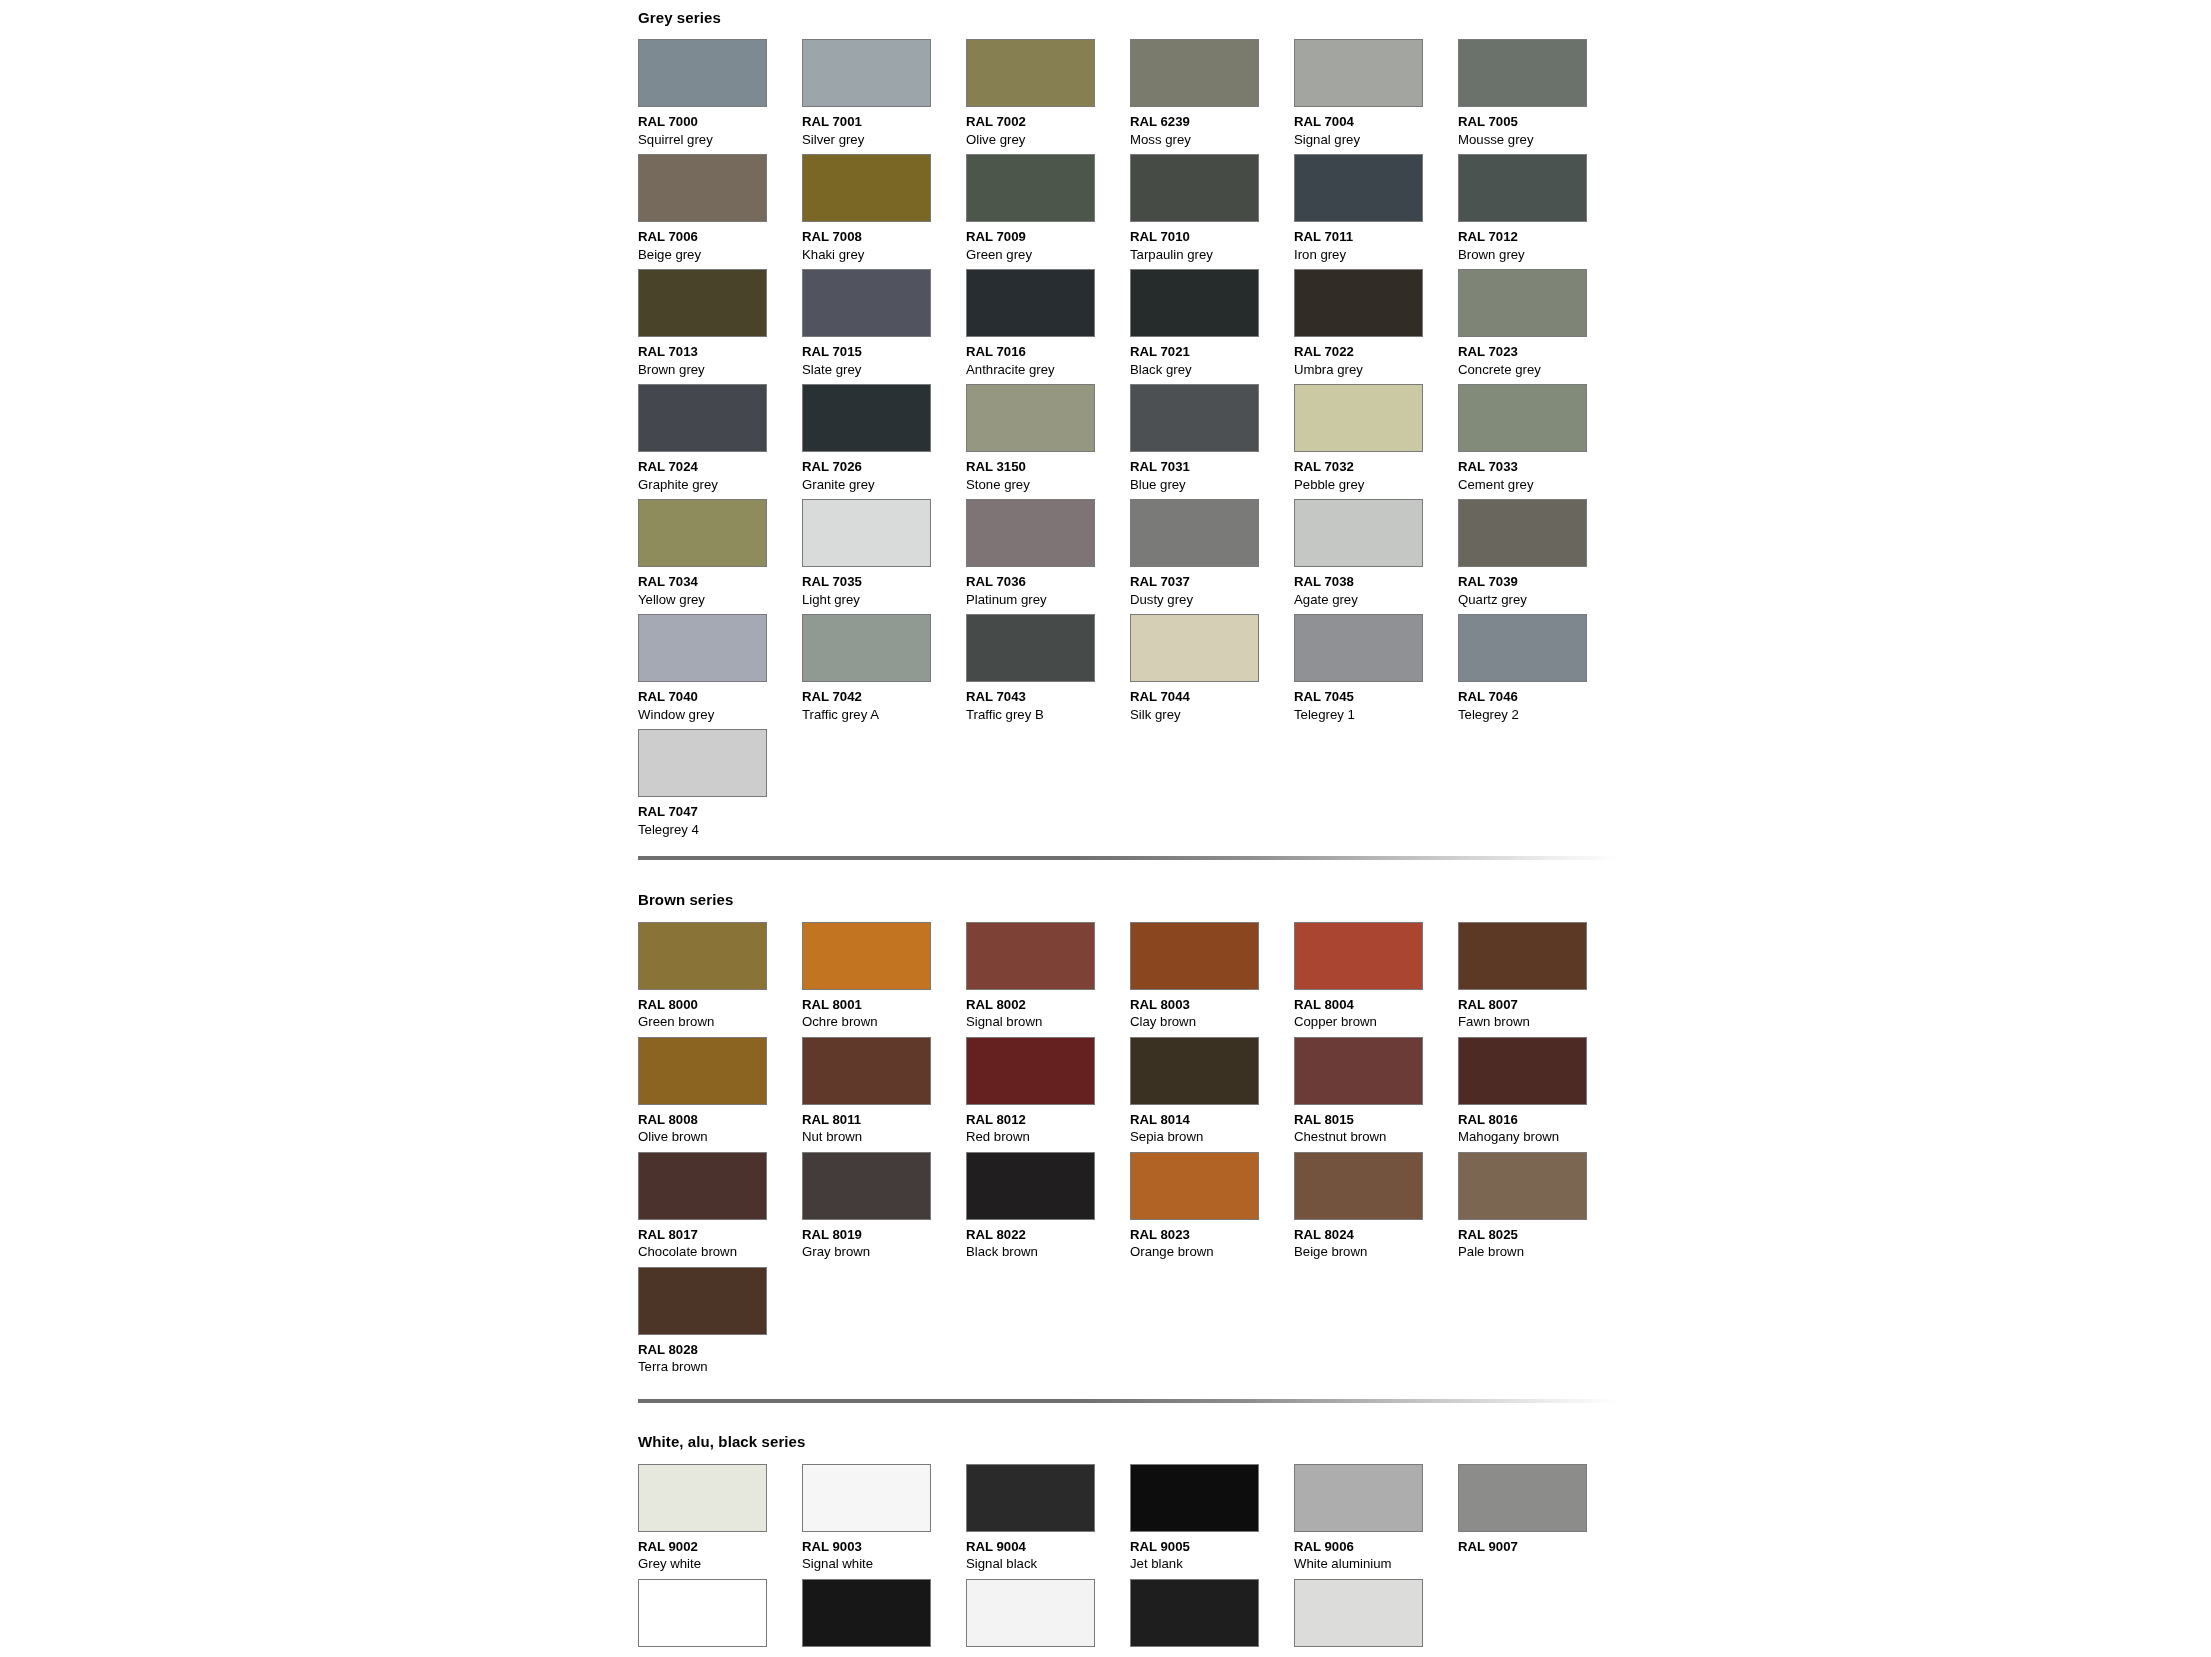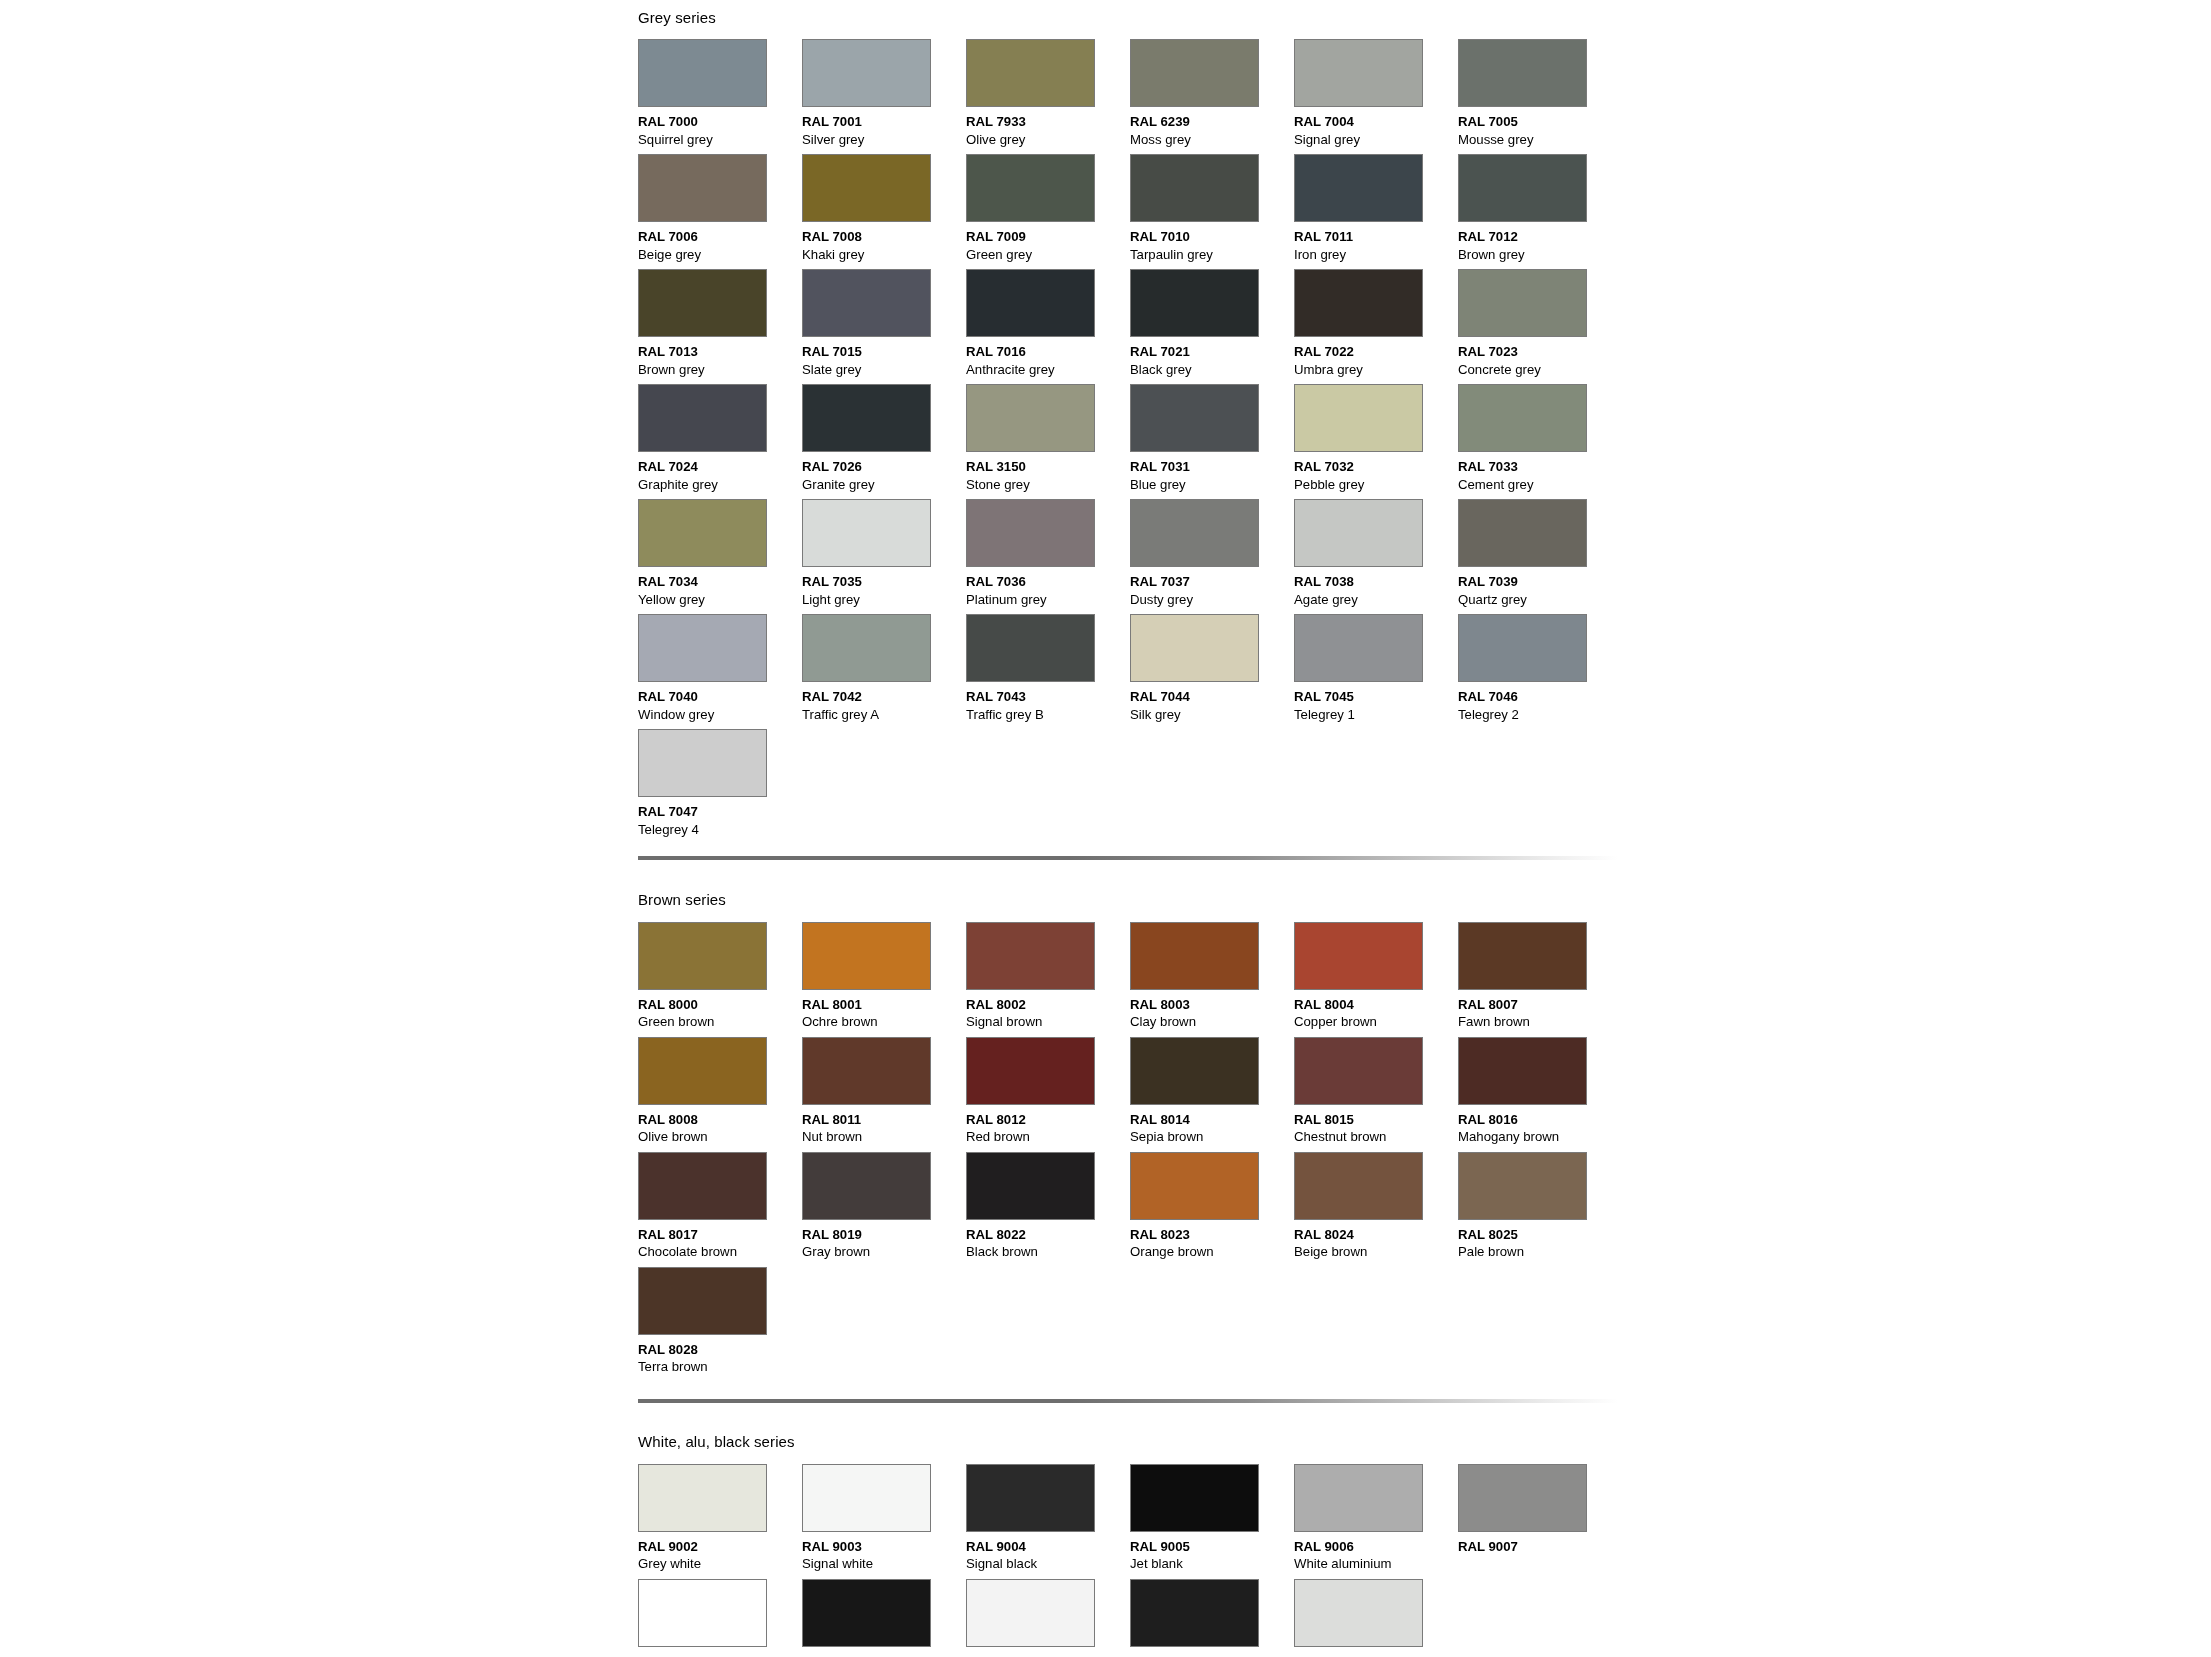--- a/index.html
+++ b/index.html
@@ -20,21 +20,21 @@
     left: 0; top: 0;
     width: 2211px;
     height: 1657px;
   }
   .section {
     position: absolute;
     left: 638px;
   }
   .section-title {
     font-size: 15px;
-    font-weight: normal;
+    font-weight: bold;
     letter-spacing: 0.1px;
     color: #000;
     margin: 0 0 14.7px 0;
     line-height: 1;
     white-space: nowrap;
   }
   .grid {
     display: grid;
     grid-template-columns: repeat(6, 164px);
     grid-auto-rows: 115px;
@@ -84,21 +84,21 @@
           <div class="swatch-code">RAL 7000</div>
           <div class="swatch-name">Squirrel grey</div>
         </div>
         <div class="swatch-cell">
           <div class="swatch" style="background-color: rgb(155, 165, 170);"></div>
           <div class="swatch-code">RAL 7001</div>
           <div class="swatch-name">Silver grey</div>
         </div>
         <div class="swatch-cell">
           <div class="swatch" style="background-color: rgb(133, 127, 82);"></div>
-          <div class="swatch-code">RAL 7933</div>
+          <div class="swatch-code">RAL 7002</div>
           <div class="swatch-name">Olive grey</div>
         </div>
         <div class="swatch-cell">
           <div class="swatch" style="background-color: rgb(122, 123, 108);"></div>
           <div class="swatch-code">RAL 6239</div>
           <div class="swatch-name">Moss grey</div>
         </div>
         <div class="swatch-cell">
           <div class="swatch" style="background-color: rgb(162, 165, 160);"></div>
           <div class="swatch-code">RAL 7004</div>

